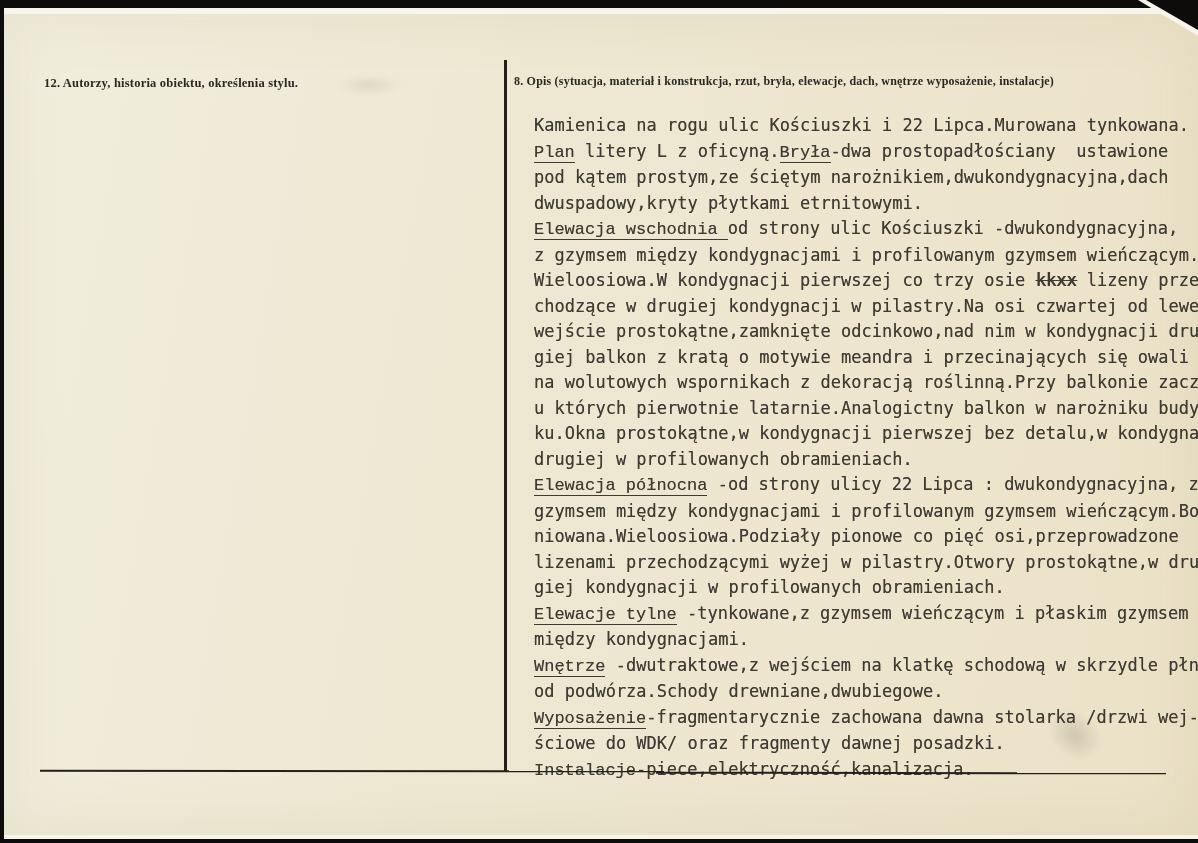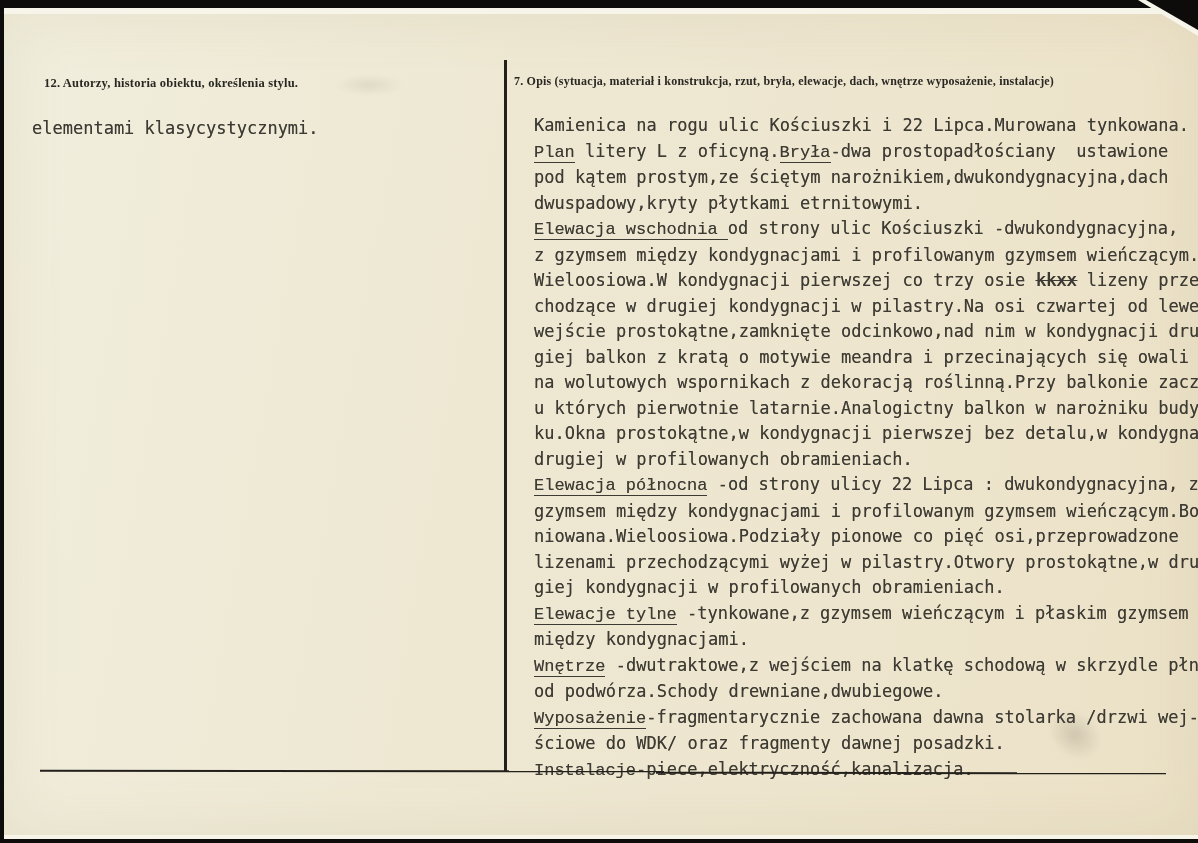--- a/index.html
+++ b/index.html
@@ -106,23 +106,23 @@
 </style>
 </head>
 <body>
 
 <div class="scan">
   <div class="under-paper"></div>
   <div class="card">
 
     <div class="col-header hdr-12">12. Autorzy, historia obiektu, określenia stylu.</div>
 
-    <div class="col-header hdr-13">7. Opis (sytuacja, materiał i konstrukcja, rzut, bryła, elewacje, dach, wnętrze wyposażenie, instalacje)</div>
+    <div class="col-header hdr-13">8. Opis (sytuacja, materiał i konstrukcja, rzut, bryła, elewacje, dach, wnętrze wyposażenie, instalacje)</div>
 
-    <div class="typed left-body" id="left-lines"><div class="l-line">elementami klasycystycznymi.</div></div>
+    <div class="typed left-body" id="left-lines"></div>
 
     <div class="divider"></div>
 
     <div class="typed right-body" id="typed-lines"><div class="t-line"><span class="seg">Kamienica na rogu ulic Kościuszki i 22 Lipca.Murowana tynkowana.</span></div><div class="t-line"><span class="seg u">Plan</span><span class="seg"> litery L z oficyną.</span><span class="seg u">Bryła</span><span class="seg">-dwa prostopadłościany  ustawione</span></div><div class="t-line"><span class="seg">pod kątem prostym,ze ściętym narożnikiem,dwukondygnacyjna,dach</span></div><div class="t-line"><span class="seg">dwuspadowy,kryty płytkami etrnitowymi.</span></div><div class="t-line"><span class="seg u">Elewacja wschodnia </span><span class="seg">od strony ulic Kościuszki -dwukondygnacyjna,</span></div><div class="t-line"><span class="seg">z gzymsem między kondygnacjami i profilowanym gzymsem wieńczącym.</span></div><div class="t-line"><span class="seg">Wieloosiowa.W kondygnacji pierwszej co trzy osie </span><span class="seg strike">kkxx</span><span class="seg"> lizeny prze-</span></div><div class="t-line"><span class="seg">chodzące w drugiej kondygnacji w pilastry.Na osi czwartej od lewej</span></div><div class="t-line"><span class="seg">wejście prostokątne,zamknięte odcinkowo,nad nim w kondygnacji dru-</span></div><div class="t-line"><span class="seg">giej balkon z kratą o motywie meandra i przecinających się owali</span></div><div class="t-line"><span class="seg">na wolutowych wspornikach z dekoracją roślinną.Przy balkonie zaczepy</span></div><div class="t-line"><span class="seg">u których pierwotnie latarnie.Analogictny balkon w narożniku budynku</span></div><div class="t-line"><span class="seg">ku.Okna prostokątne,w kondygnacji pierwszej bez detalu,w kondygnacji</span></div><div class="t-line"><span class="seg">drugiej w profilowanych obramieniach.</span></div><div class="t-line"><span class="seg u">Elewacja północna</span><span class="seg"> -od strony ulicy 22 Lipca : dwukondygnacyjna, z gzym</span></div><div class="t-line"><span class="seg">gzymsem między kondygnacjami i profilowanym gzymsem wieńczącym.Bo-</span></div><div class="t-line"><span class="seg">niowana.Wieloosiowa.Podziały pionowe co pięć osi,przeprowadzone</span></div><div class="t-line"><span class="seg">lizenami przechodzącymi wyżej w pilastry.Otwory prostokątne,w dru-</span></div><div class="t-line"><span class="seg">giej kondygnacji w profilowanych obramieniach.</span></div><div class="t-line"><span class="seg u">Elewacje tylne</span><span class="seg"> -tynkowane,z gzymsem wieńczącym i płaskim gzymsem</span></div><div class="t-line"><span class="seg">między kondygnacjami.</span></div><div class="t-line"><span class="seg u">Wnętrze</span><span class="seg"> -dwutraktowe,z wejściem na klatkę schodową w skrzydle płn.</span></div><div class="t-line"><span class="seg">od podwórza.Schody drewniane,dwubiegowe.</span></div><div class="t-line"><span class="seg u">Wyposażenie</span><span class="seg">-fragmentarycznie zachowana dawna stolarka /drzwi wej-</span></div><div class="t-line"><span class="seg">ściowe do WDK/ oraz fragmenty dawnej posadzki.</span></div><div class="t-line"><span class="seg u">Instalacje</span><span class="seg">-piece,elektryczność,kanalizacja.</span></div></div>
 
     <div class="rule rule-a"></div>
     <div class="rule rule-b"></div>
 
     <div class="smudge smudge-br"></div>
     <div class="smudge smudge-hdr"></div>

